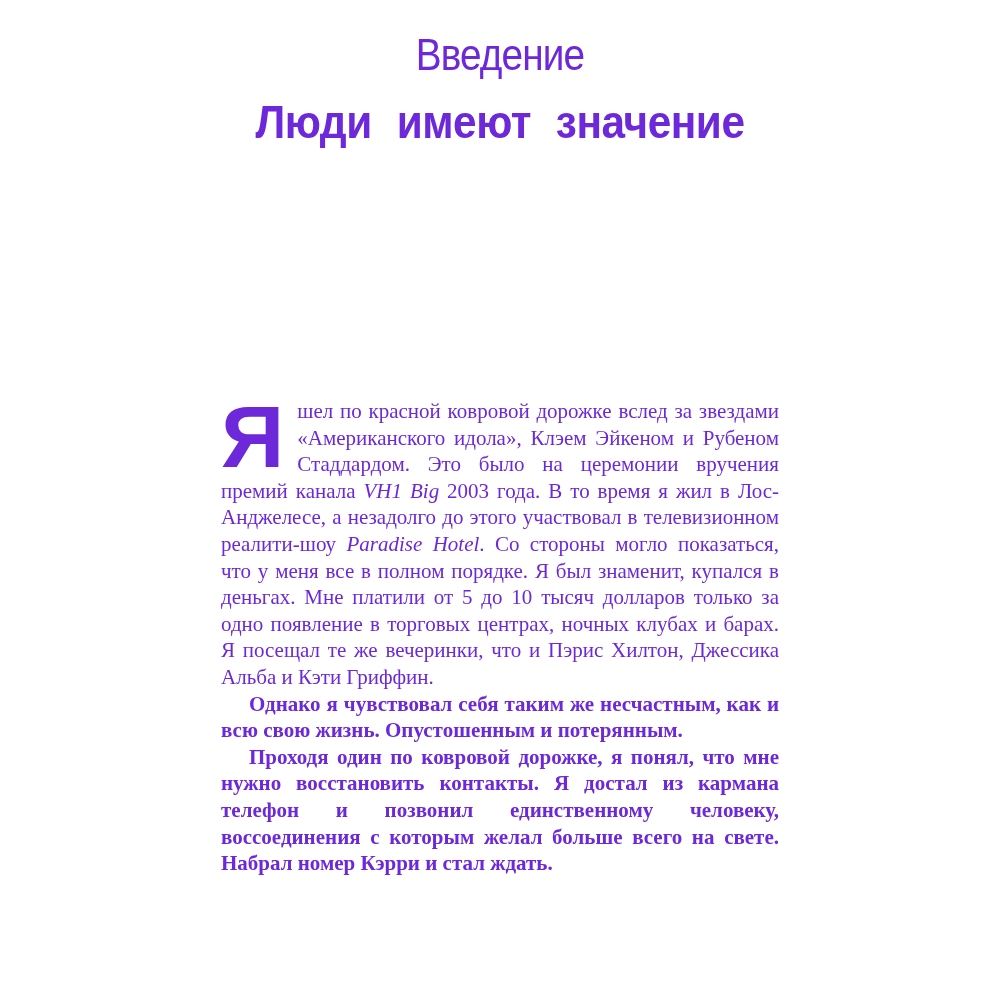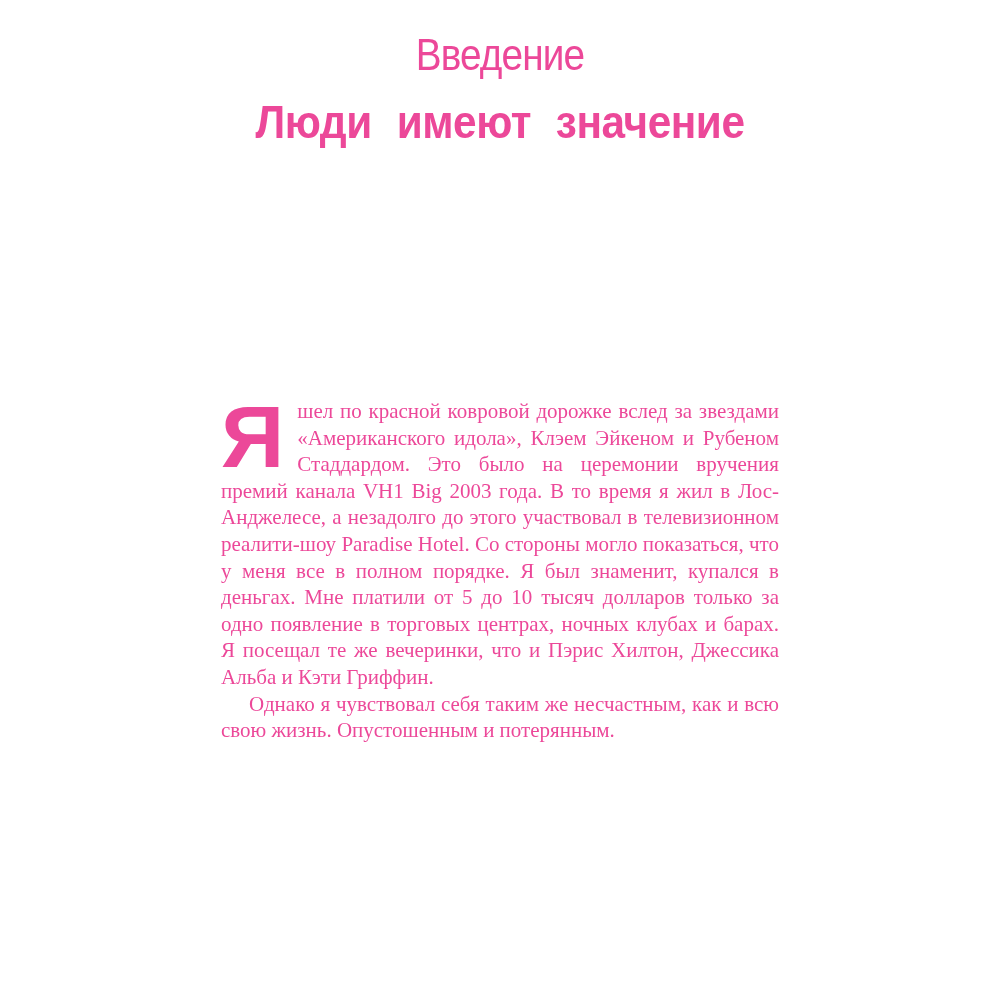--- a/index.html
+++ b/index.html
@@ -5,21 +5,21 @@
   html, body {
     margin: 0;
     padding: 0;
     background: #ffffff;
   }
   .page {
     position: relative;
     width: 872px;
     height: 1000px;
     background: #ffffff;
-    color: #ec4899;
+    color: #6d28d9;
     overflow: hidden;
   }
   .kicker {
     position: absolute;
     top: 30px;
     left: 0;
     width: 1000px;
     text-align: center;
     font-family: "Liberation Sans", "DejaVu Sans", sans-serif;
     font-size: 44px;
@@ -55,30 +55,32 @@
     line-height: 26.6px;
     text-align: justify;
     hyphens: auto;
   }
   .para {
     margin: 0;
     padding: 0;
   }
   .para.indent {
     text-indent: 28px;
+    font-weight: bold;
   }
   .dropcap {
     float: left;
     font-family: "Liberation Sans", "DejaVu Sans", sans-serif;
     font-weight: 700;
     font-size: 88px;
     line-height: 66px;
     margin: 6px 13px 0 0;
   }
   .it {
+    font-style: italic;
   }
 </style>
 </head>
 <body>
 
 <div class="page">
 
   <div class="kicker">Введение</div>
 
   <h1 class="title">Люди имеют значение</h1>
@@ -87,15 +89,18 @@
 
     <p class="para">
       <span class="dropcap">Я</span><span>шел по красной ковровой дорожке вслед за звездами «Американского идола», Клэем Эйкеном и Рубеном Стаддардом. Это было на церемонии вручения премий канала </span><span class="it">VH1 Big</span><span> 2003 года. В то время я жил в Лос-Анджелесе, а незадолго до этого участвовал в телевизионном реалити-шоу </span><span class="it">Paradise Hotel</span><span>. Со стороны могло показаться, что у меня все в полном порядке. Я был знаменит, купался в деньгах. Мне платили от 5 до 10 тысяч долларов только за одно появление в торговых центрах, ночных клубах и барах. Я посещал те же вечеринки, что и Пэрис Хилтон, Джессика Альба и Кэти Гриффин.</span>
     </p>
 
     <p class="para indent">
       <span>Однако я чувствовал себя таким же несчастным, как и всю свою жизнь. Опустошенным и потерянным.</span>
     </p>
 
 
+    <p class="para indent">
+      <span>Проходя один по ковровой дорожке, я понял, что мне нужно восстановить контакты. Я достал из кармана телефон и позвонил единственному человеку, воссоединения с которым желал больше всего на свете. Набрал номер Кэрри и стал ждать.</span>
+    </p>
 
   </main>
 </div>
 
 </body></html>

